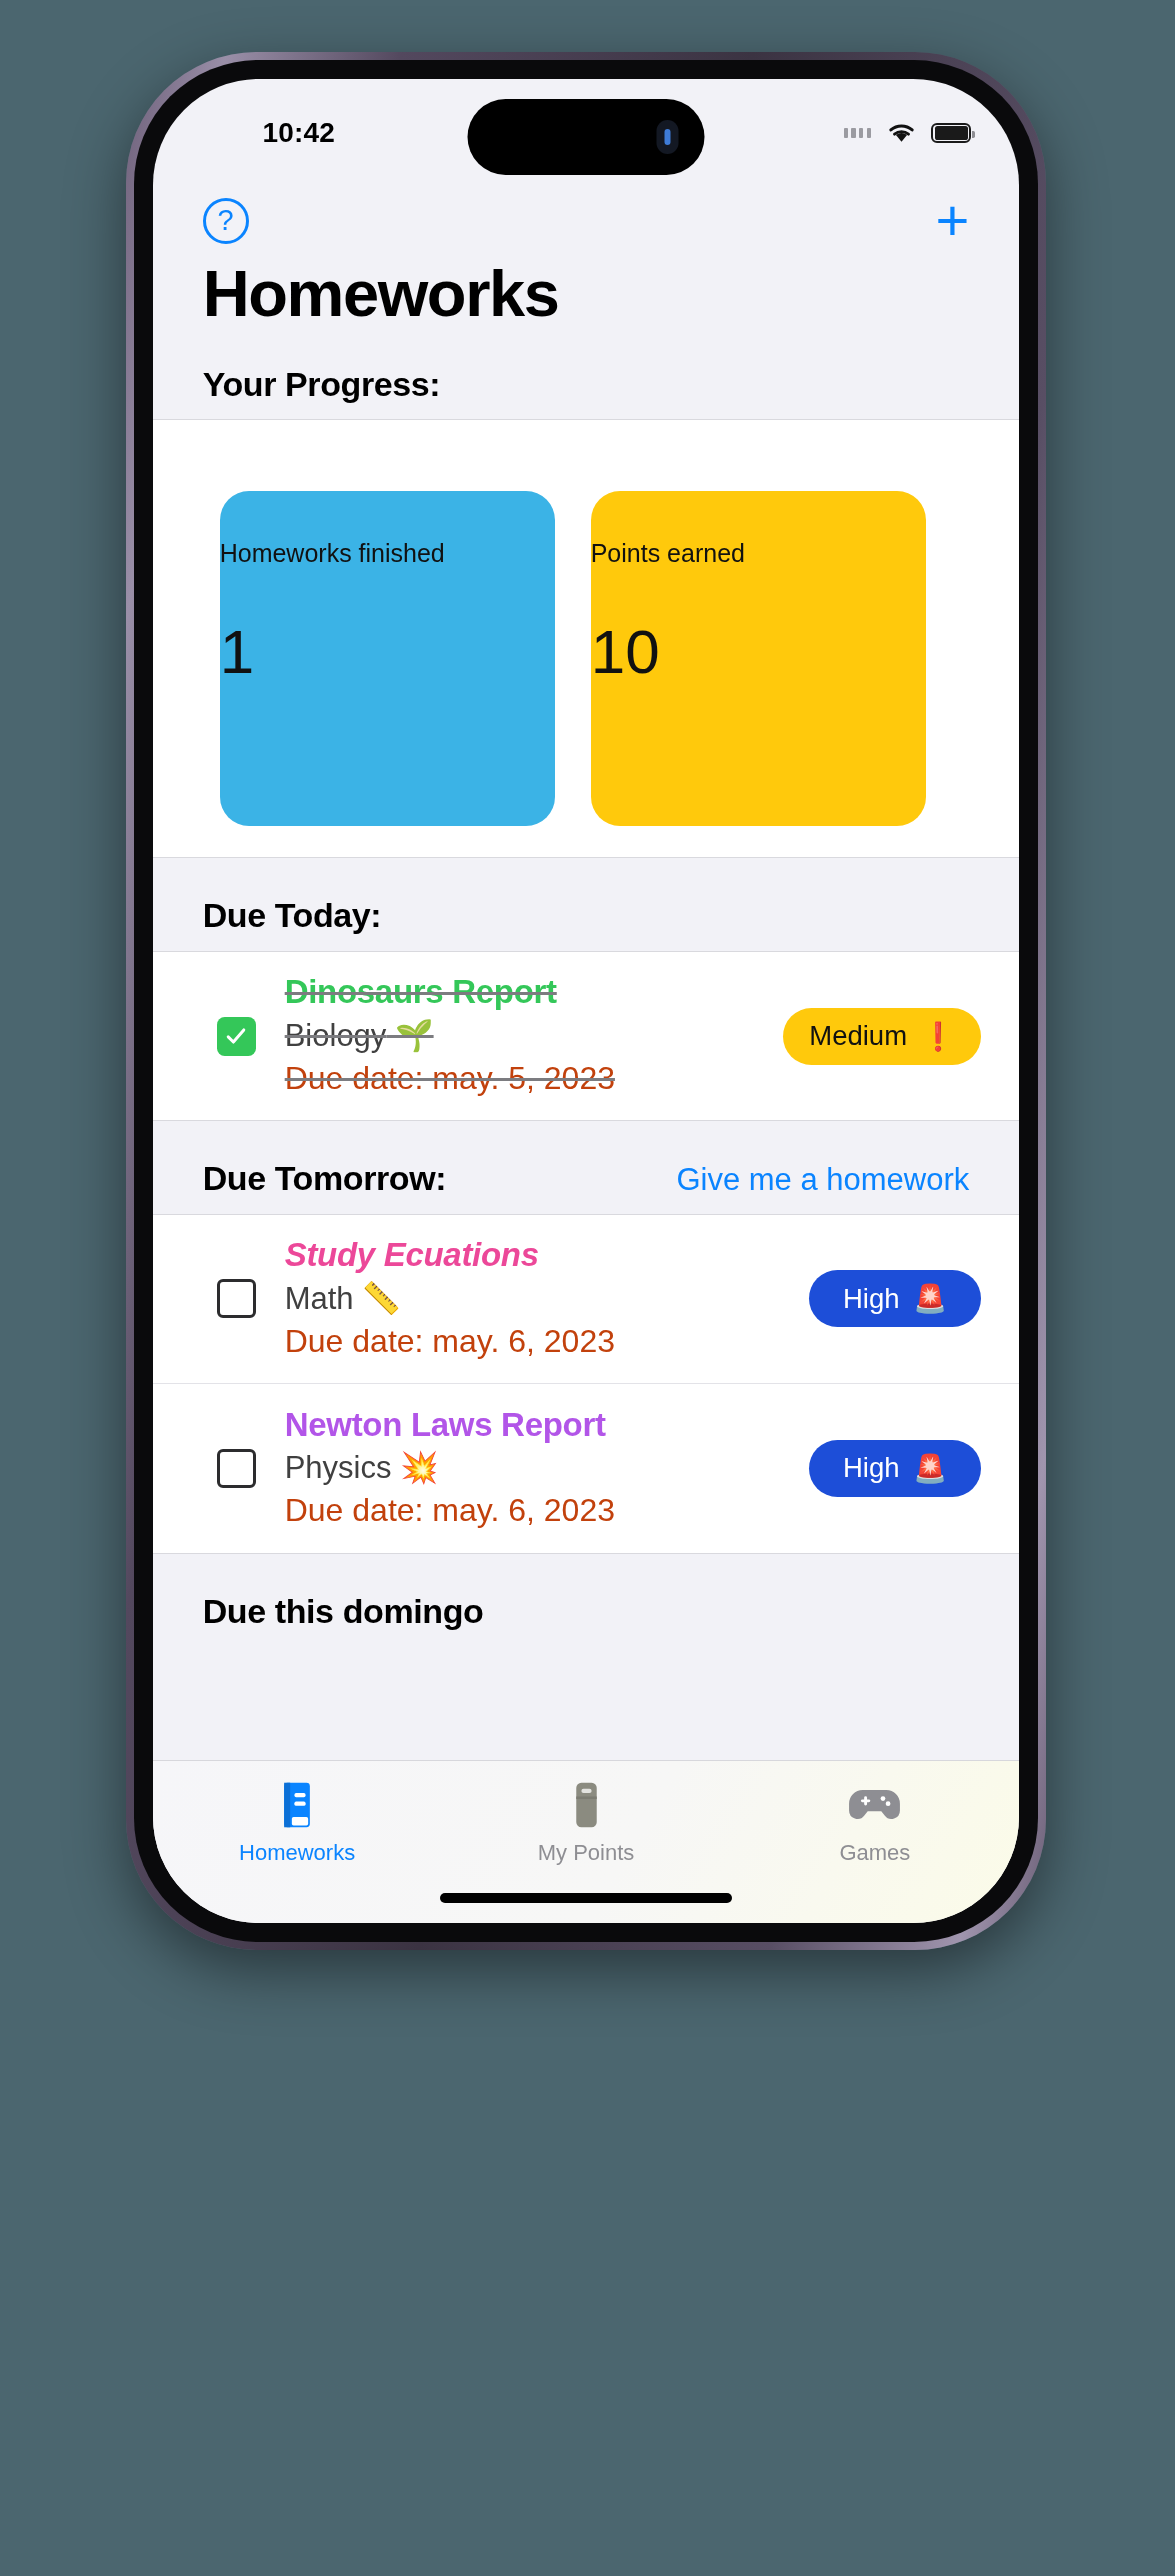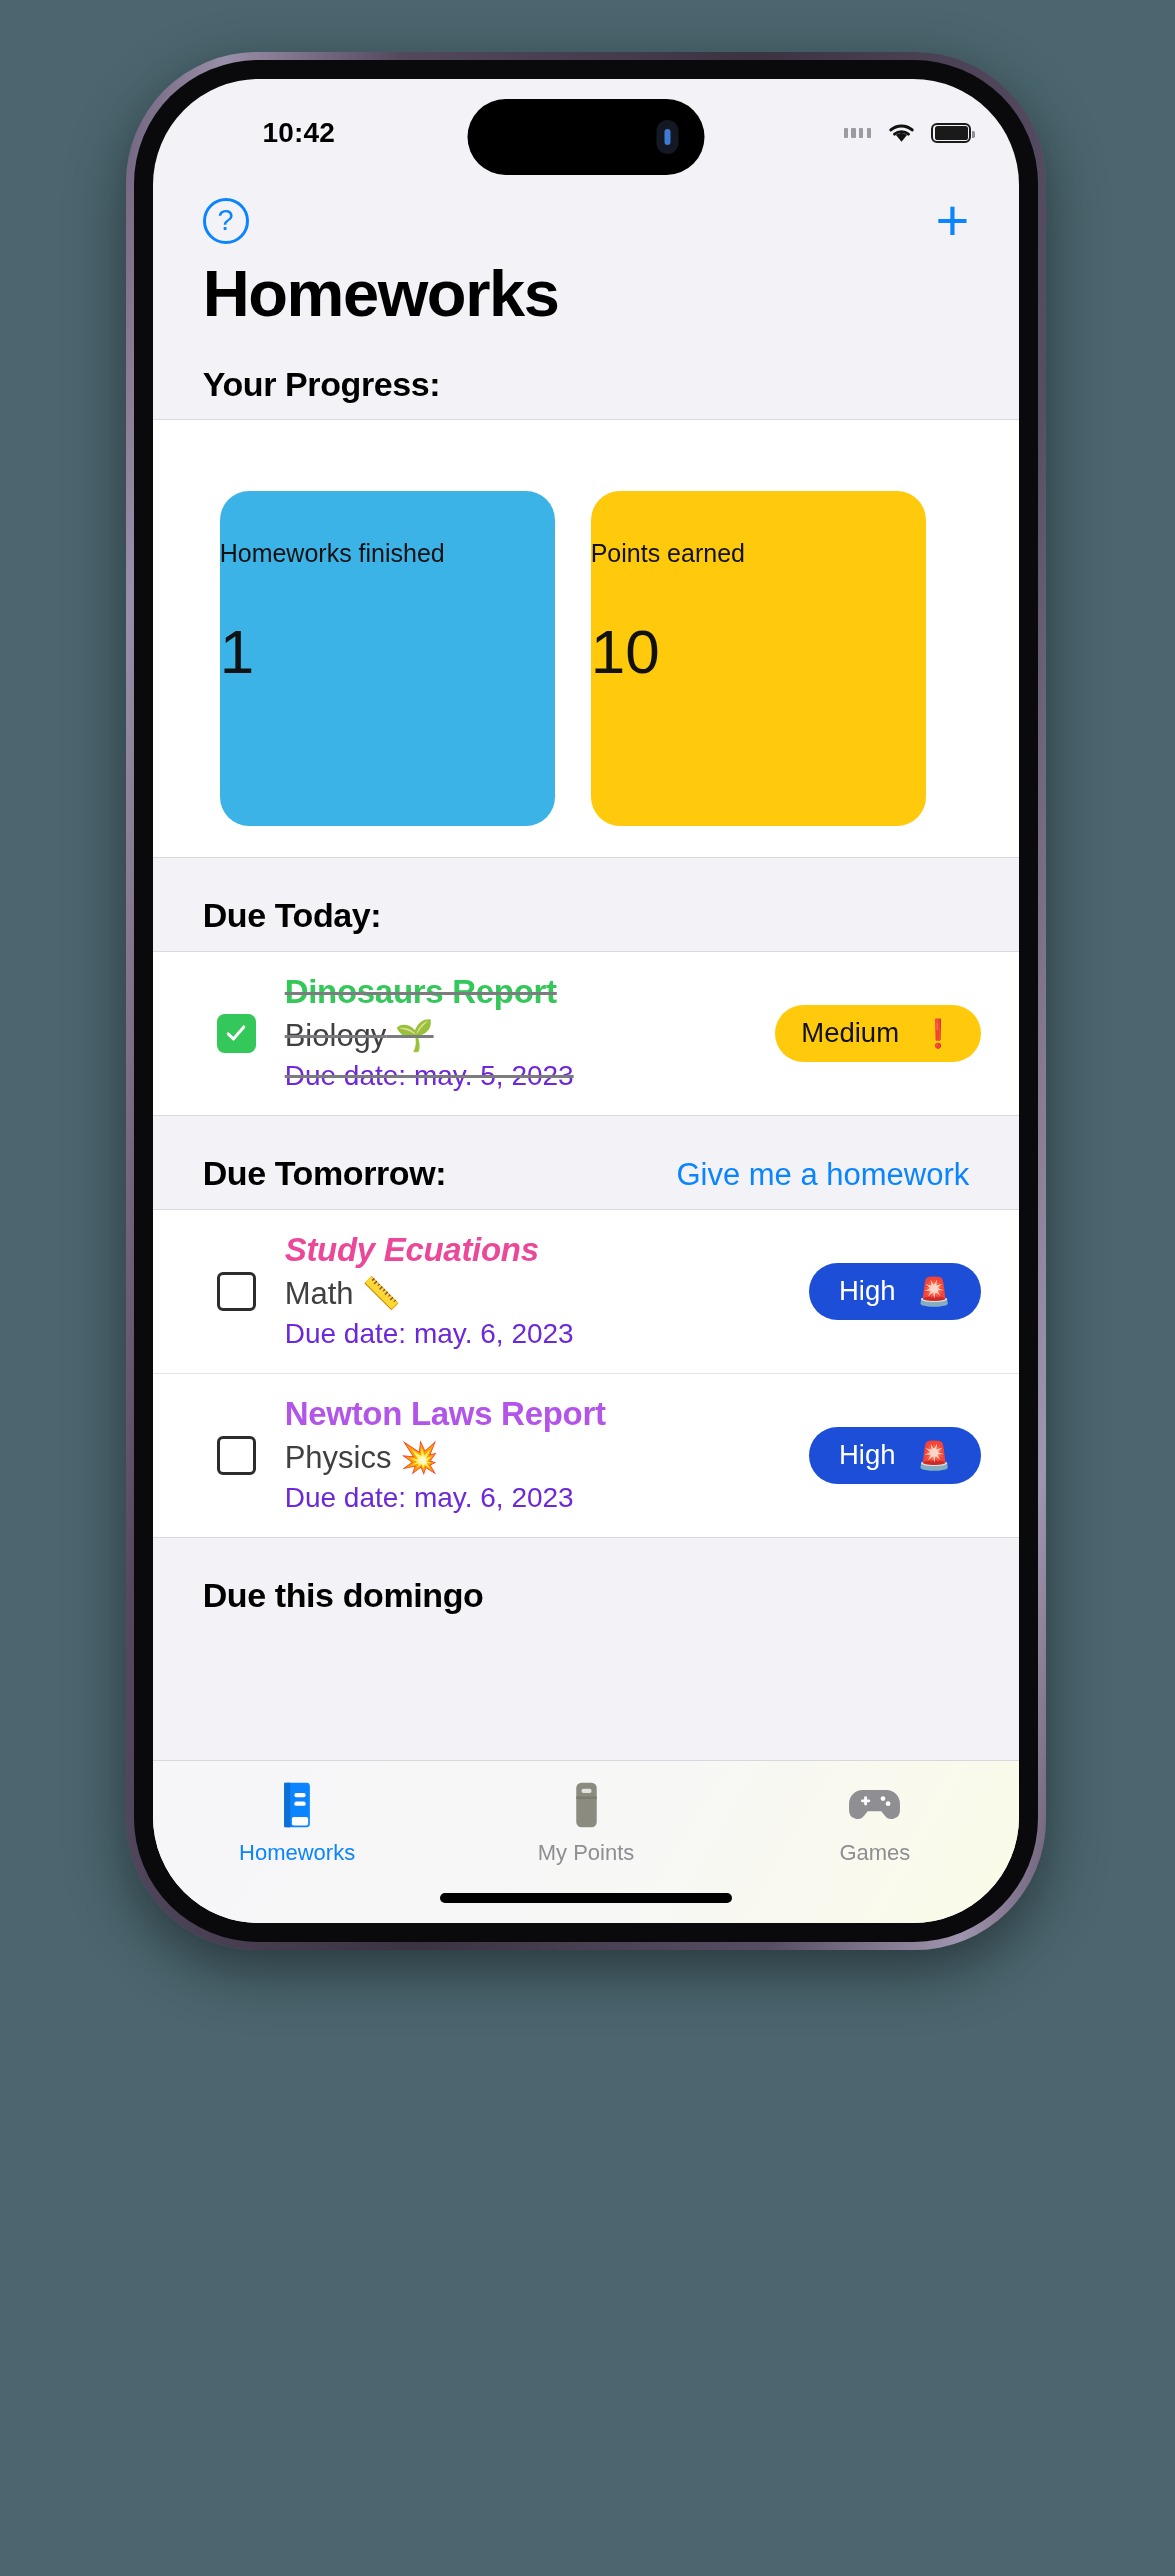--- a/index.html
+++ b/index.html
@@ -140,30 +140,30 @@
     flex: none;
   }
   .chk-done {
     width: 39px; height: 39px; border-radius: 7.7px; background: #34c759;
     flex: none; display: flex; align-items: center; justify-content: center;
   }
   .chk-done svg { width: 26px; height: 26px; }
   .task-body { flex: 1; min-width: 0; }
   .task-title { font-size: 33px; font-weight: bold; letter-spacing: -0.3px; line-height: 1.22; }
   .task-sub { font-size: 31px; color: #404040; line-height: 1.3; margin-top: 3.4px; }
-  .task-date { font-size: 28px; color: #6d28d9; line-height: 1.3; margin-top: 1.7px; }
+  .task-date { font-size: 32px; color: #c2410c; line-height: 1.3; margin-top: 1.7px; }
   .done .task-title { color: #34c759; text-decoration: line-through; text-decoration-color: #7c7c80; text-decoration-thickness: 2.6px; }
   .done .task-sub,
   .done .task-date { text-decoration: line-through; text-decoration-color: #7c7c80; text-decoration-thickness: 2.6px; }
   .t-blue { color: #ec4899; font-style: italic; }
   .t-purple { color: #b255e8; }
 
   .badge {
     flex: none; border-radius: 29px; padding: 12px 26px;
-    font-size: 27.5px; display: flex; align-items: center; gap: 22px;
+    font-size: 27.5px; display: flex; align-items: center; gap: 14px;
     min-width: 172px; justify-content: center;
   }
   .badge-medium { background: #ffc90c; color: #111; }
   .badge-high { background: #1d4ed8; color: #fff; }
 
   
   .tabbar {
     position: absolute; left: 0; right: 0; bottom: 0; height: 163px;
     background: linear-gradient(120deg,#f6f6f9 0%,#f7f7f6 55%,#fbfbe8 100%);
     border-top: 0.9px solid #d7d7dc;

